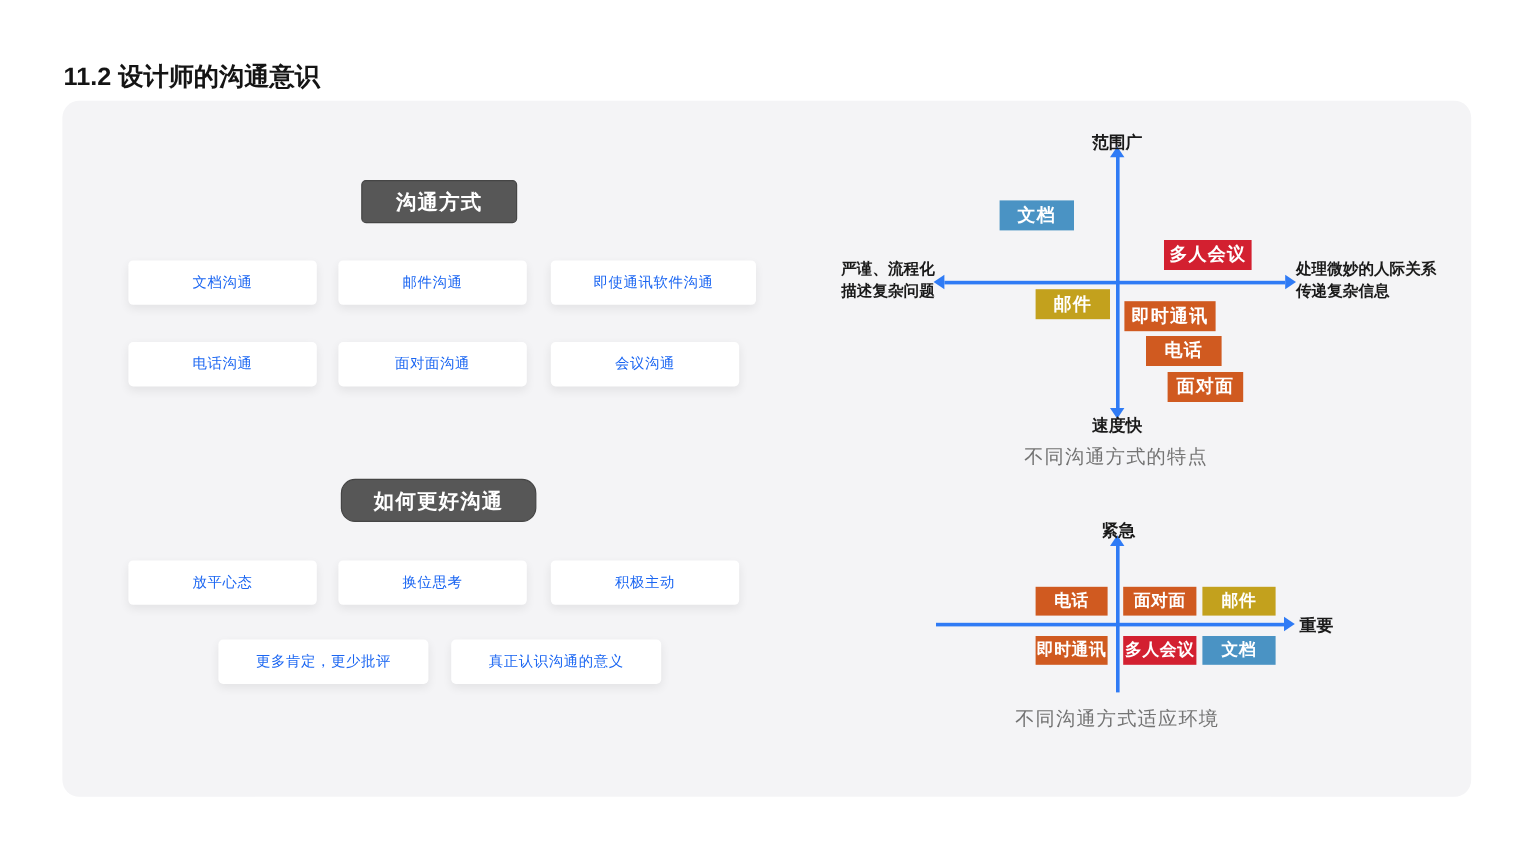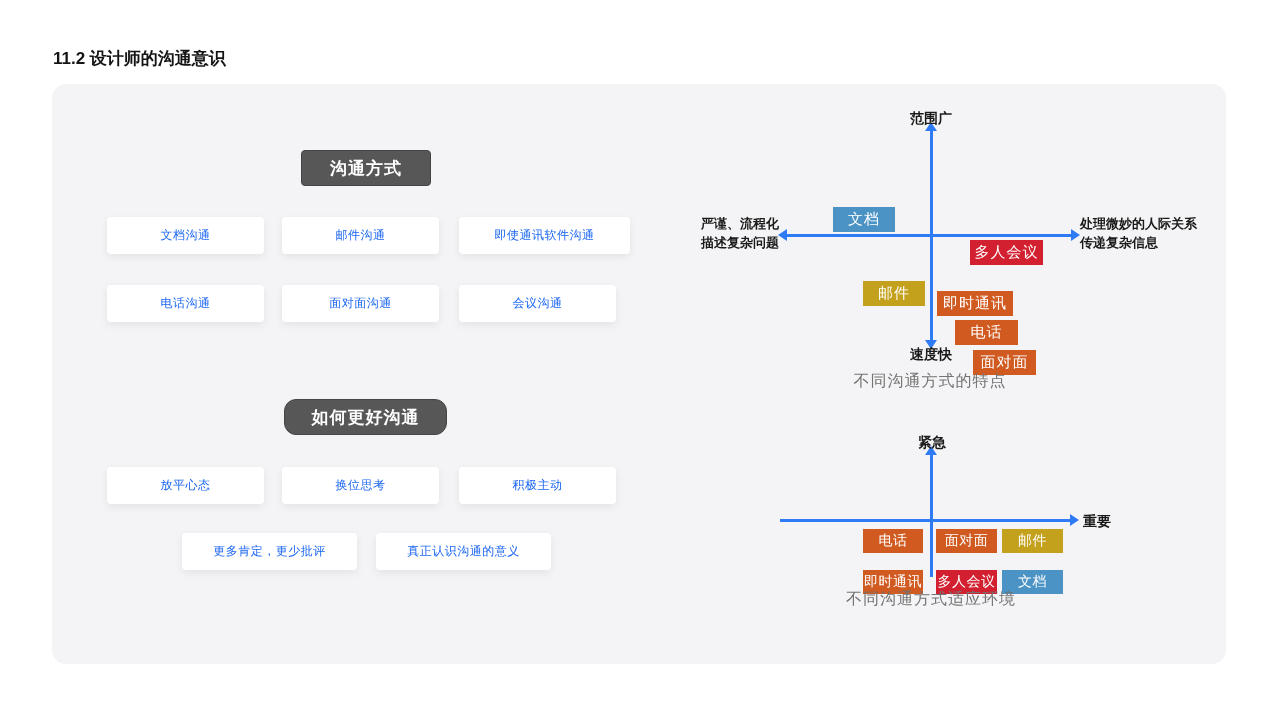--- a/index.html
+++ b/index.html
@@ -2,21 +2,21 @@
 <html style="--accent-blue: #1b66f2; --axis-blue: #2f7bf5; --chip-blue: #4a93c4; --chip-red: #d32030; --chip-gold: #c3a11d; --chip-orange: #d05a20; --badge-dark: #575757; --panel-bg: #f4f4f6;"><head>
 <meta charset="utf-8">
 <style>
   html,body{margin:0;padding:0;}
   body{
     width:1280px;height:720px;background:#ffffff;overflow:hidden;position:relative;
     font-family:"Liberation Sans","DejaVu Sans",sans-serif;
     -webkit-font-smoothing:antialiased;
   }
   .title{
-    position:absolute;left:53px;top:36px;font-size:17px;font-weight:700;color:#141414;
+    position:absolute;left:53px;top:36px;font-size:21px;font-weight:700;color:#141414;
   }
   .panel{
     position:absolute;left:52px;top:84px;width:1174px;height:580px;
     background:var(--panel-bg,#f4f4f6);border-radius:14px;
   }
   
   .badge{
     position:absolute;height:36px;background:var(--badge-dark,#575757);
     border:1px solid #454545;border-radius:4px;box-sizing:border-box;
     display:flex;align-items:center;justify-content:center;
@@ -36,21 +36,21 @@
   .arr-down{border-left:6px solid transparent;border-right:6px solid transparent;border-top:9px solid var(--axis-blue,#2f7bf5);}
   .arr-left{border-top:6px solid transparent;border-bottom:6px solid transparent;border-right:9px solid var(--axis-blue,#2f7bf5);}
   .arr-right{border-top:6px solid transparent;border-bottom:6px solid transparent;border-left:9px solid var(--axis-blue,#2f7bf5);}
   
   .axis-label{position:absolute;font-size:14px;font-weight:700;color:#1a1a1a;white-space:nowrap;}
   .axis-label.centered{transform:translateX(-50%);}
   .axis-side{position:absolute;font-size:13px;font-weight:700;color:#1a1a1a;line-height:19px;white-space:nowrap;}
   
   .chip{
     position:absolute;height:25px;display:flex;align-items:center;justify-content:center;
-    color:#ffffff;font-weight:400;font-size:15px;letter-spacing:1px;white-space:nowrap;margin-top:40px;
+    color:#ffffff;font-weight:700;font-size:15px;letter-spacing:1px;white-space:nowrap;
   }
   .chip-sm{height:24px;font-size:14px;letter-spacing:0.5px;}
   .chip-blue{background:var(--chip-blue,#4a93c4);}
   .chip-red{background:var(--chip-red,#d32030);}
   .chip-gold{background:var(--chip-gold,#c3a11d);}
   .chip-orange{background:var(--chip-orange,#d05a20);}
   .caption{
     position:absolute;transform:translateX(-50%);font-size:16px;color:#737373;
     white-space:nowrap;letter-spacing:1px;
   }

